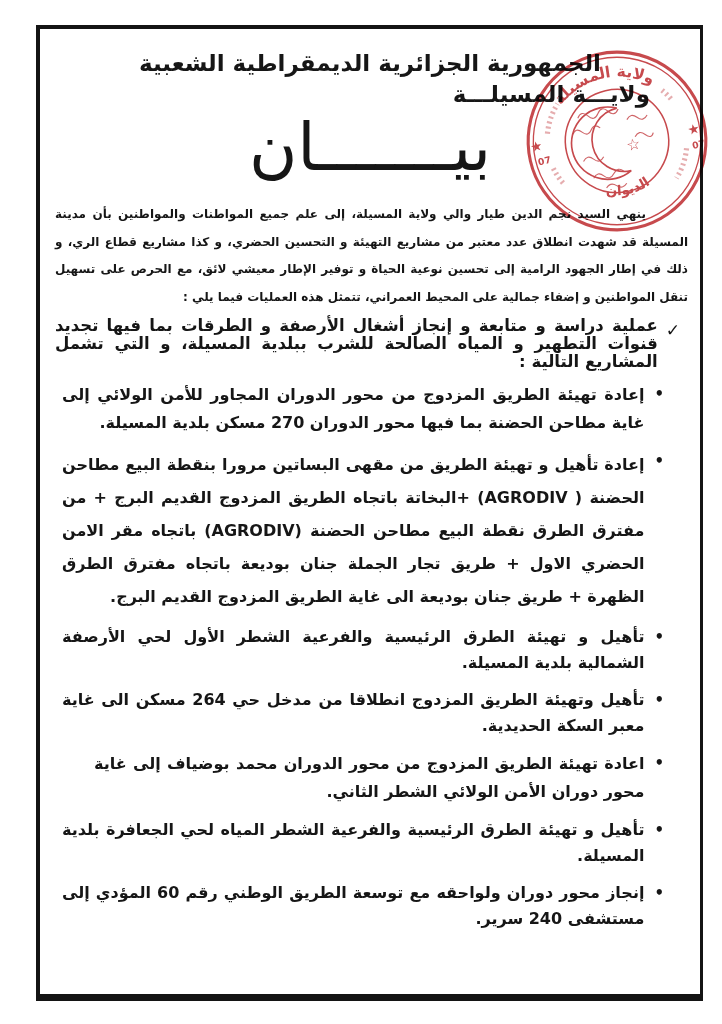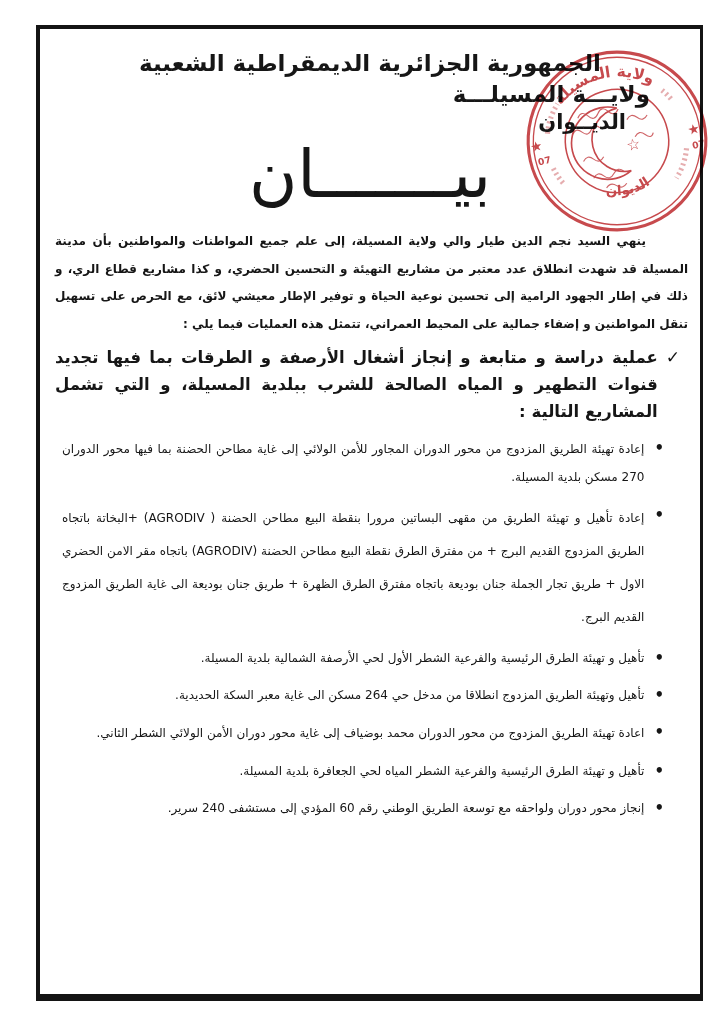--- a/index.html
+++ b/index.html
@@ -37,55 +37,54 @@
     font-size:12px;font-weight:bold;line-height:27.5px;
     text-indent:42px;
   }
   .check-row{
     direction:rtl;display:flex;align-items:flex-start;
     margin:6px 0 0 0;padding:0 20px 0 15px;gap:8px;
   }
   .check-glyph{font-size:17px;font-weight:bold;line-height:27px;flex:0 0 auto;}
   .check-text{
     flex:1 1 auto;text-align:justify;
-    font-size:16.5px;font-weight:bold;line-height:27px;
+    font-size:16.5px;font-weight:bold;line-height:18px;
   }
   ul.projects{
     list-style:none;direction:rtl;
     margin:10px 0 0 0;padding:0 36px 0 22px;
   }
   ul.projects li{
     display:flex;align-items:flex-start;gap:10px;
     margin-bottom:11px;
   }
   .blt{font-size:15px;font-weight:bold;line-height:26px;flex:0 0 auto;}
   .ptext{
     flex:1 1 auto;text-align:justify;
-    font-size:12px;font-weight:normal;line-height:26px;
+    font-size:16px;font-weight:bold;line-height:26px;
   }
   ul.projects li:nth-child(2) .ptext{line-height:33px;}
   ul.projects li:nth-child(1) .ptext{line-height:28px;}
   ul.projects li:nth-child(5) .ptext{line-height:28px;margin-left:32px;}
   ul.projects li:nth-child(8) .ptext{line-height:29px;}
   .stamp{
     position:absolute;left:524px;top:48px;width:186px;height:186px;
     transform:rotate(-13deg);
     mix-blend-mode:multiply;opacity:0.92;
     pointer-events:none;
   }
   .stamp svg text{font-family:"DejaVu Sans",sans-serif;}
 </style>
 </head>
 <body>
 
 <div class="frame">
 
   <div class="republic">الجمهورية الجزائرية الديمقراطية الشعبية</div>
   <div class="wilaya">ولايـــة المسيلـــة</div>
-  <div class="office">الديــوان</div>
   <div class="bayan">بيـــــــان</div>
 
   <p class="intro">ينهي السيد نجم الدين طيار والي ولاية المسيلة، إلى علم جميع المواطنات والمواطنين بأن مدينة المسيلة قد شهدت انطلاق عدد معتبر  من مشاريع التهيئة  و التحسين الحضري، و كذا مشاريع قطاع الري، و ذلك في إطار الجهود الرامية إلى تحسين نوعية الحياة و توفير الإطار معيشي لائق، مع الحرص على تسهيل تنقل المواطنين و إضفاء جمالية على المحيط العمراني، تتمثل هذه العمليات فيما يلي :</p>
 
   <div class="check-row">
     <span class="check-glyph">✓</span>
     <span class="check-text">عملية دراسة و متابعة و إنجاز أشغال الأرصفة و الطرقات بما فيها تجديد قنوات التطهير و المياه الصالحة للشرب ببلدية المسيلة،  و التي تشمل المشاريع التالية :</span>
   </div>
 
   <ul class="projects">

